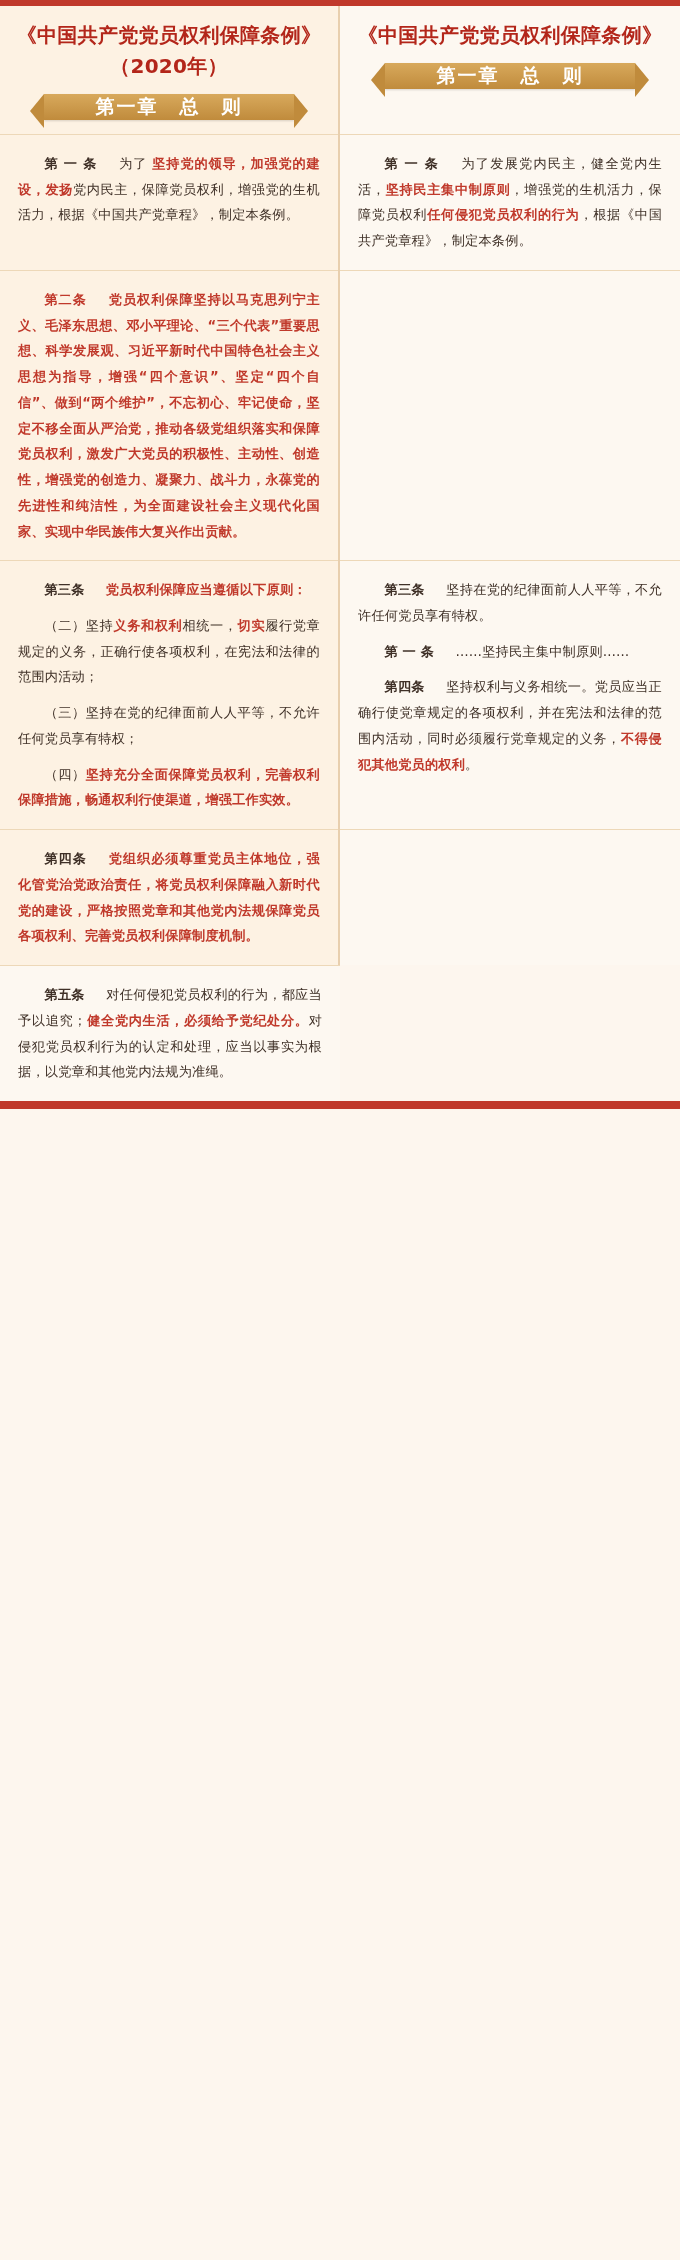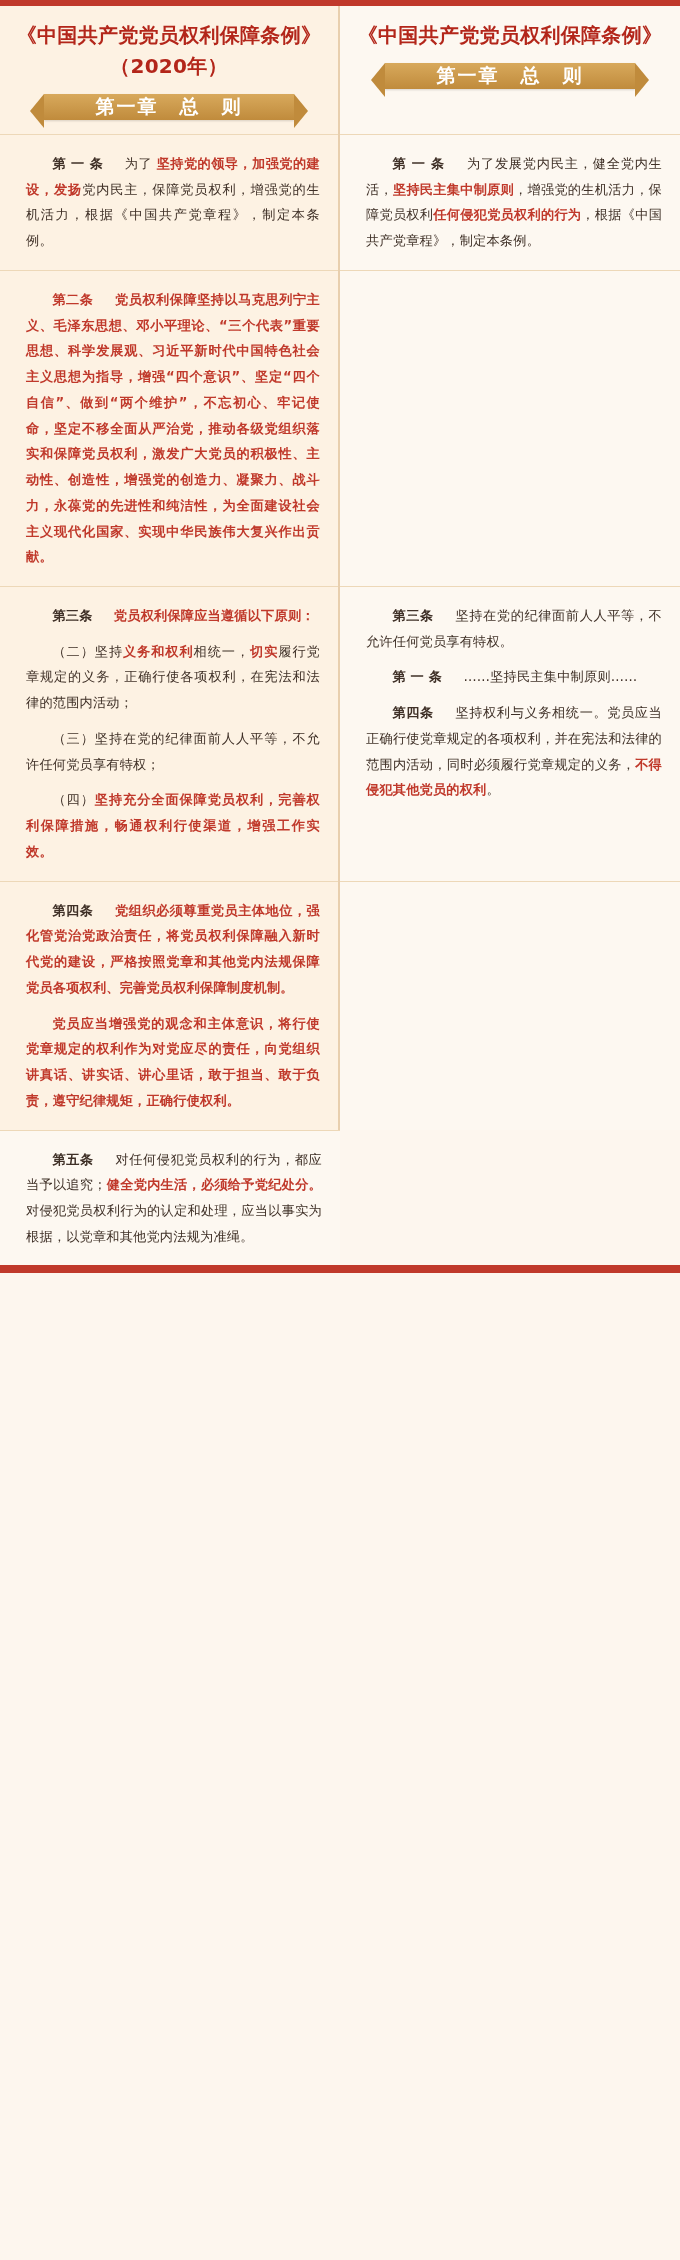--- a/index.html
+++ b/index.html
@@ -71,21 +71,21 @@
   }
 
   
   .block{
     padding:16px 18px 16px 18px;
     border-top:1px solid #edd8b8;
     box-sizing:border-box;
   }
   .block.empty{}
   p.para{
-    margin:0 0 10px 8px;
+    margin:0 0 10px 0;
     font-size:13.2px;
     line-height:1.95;
     text-align:justify;
     text-indent:2em;
     letter-spacing:0.2px;
     color:#3f3027;
   }
   p.para:last-child{margin-bottom:0;}
   .artno{
     font-weight:bold;
@@ -188,21 +188,20 @@
             <p class="para"><span class="artno">第三条　</span><span>坚持在党的纪律面前人人平等，不允许任何党员享有特权。</span></p>
             <p class="para"><span class="artno">第 一 条　</span><span>……坚持民主集中制原则……</span></p>
             <p class="para"><span class="artno">第四条　</span><span>坚持权利与义务相统一。党员应当正确行使党章规定的各项权利，并在宪法和法律的范围内活动，同时必须履行党章规定的义务，</span><span class="hl">不得侵犯其他党员的权利</span><span>。</span></p>
           </div>
         </div>
       </div>
       <div class="row">
         <div class="cell left">
           <div class="block">
             <p class="para"><span class="artno">第四条　</span><span class="hl">党组织必须尊重党员主体地位，强化管党治党政治责任，将党员权利保障融入新时代党的建设，严格按照党章和其他党内法规保障党员各项权利、完善党员权利保障制度机制。</span></p>
-            <p class="para"><span class="hl">党员应当增强党的观念和主体意识，将行使党章规定的权利作为对党应尽的责任，向党组织讲真话、讲实话、讲心里话，敢于担当、敢于负责，遵守纪律规矩，正确行使权利。</span></p>
           </div>
         </div>
         <div class="cell right">
           <div class="block empty"></div>
         </div>
       </div>
       <div class="row">
         <div class="cell right">
           <div class="block">
             <p class="para"><span class="artno">第五条　</span><span>对任何侵犯党员权利的行为，都应当予以追究；</span><span class="hl">健全党内生活，必须给予党纪处分。</span><span>对侵犯党员权利行为的认定和处理，应当以事实为根据，以党章和其他党内法规为准绳。</span></p>

